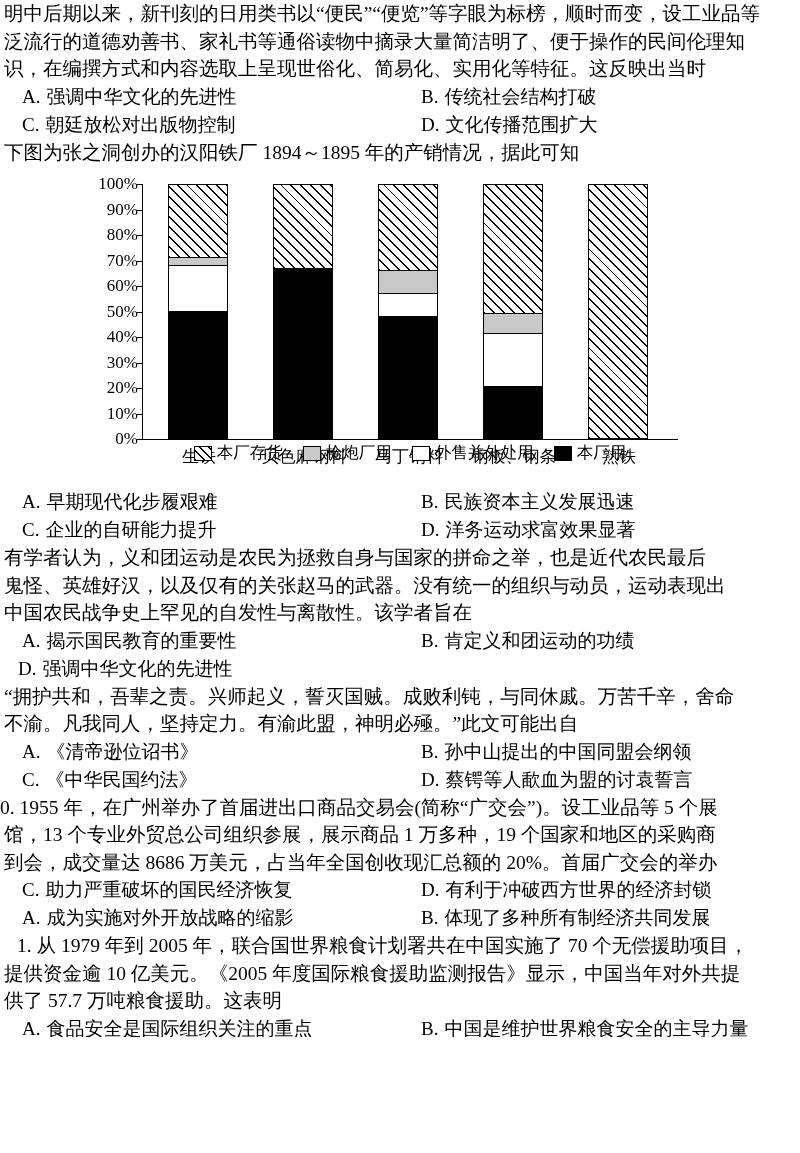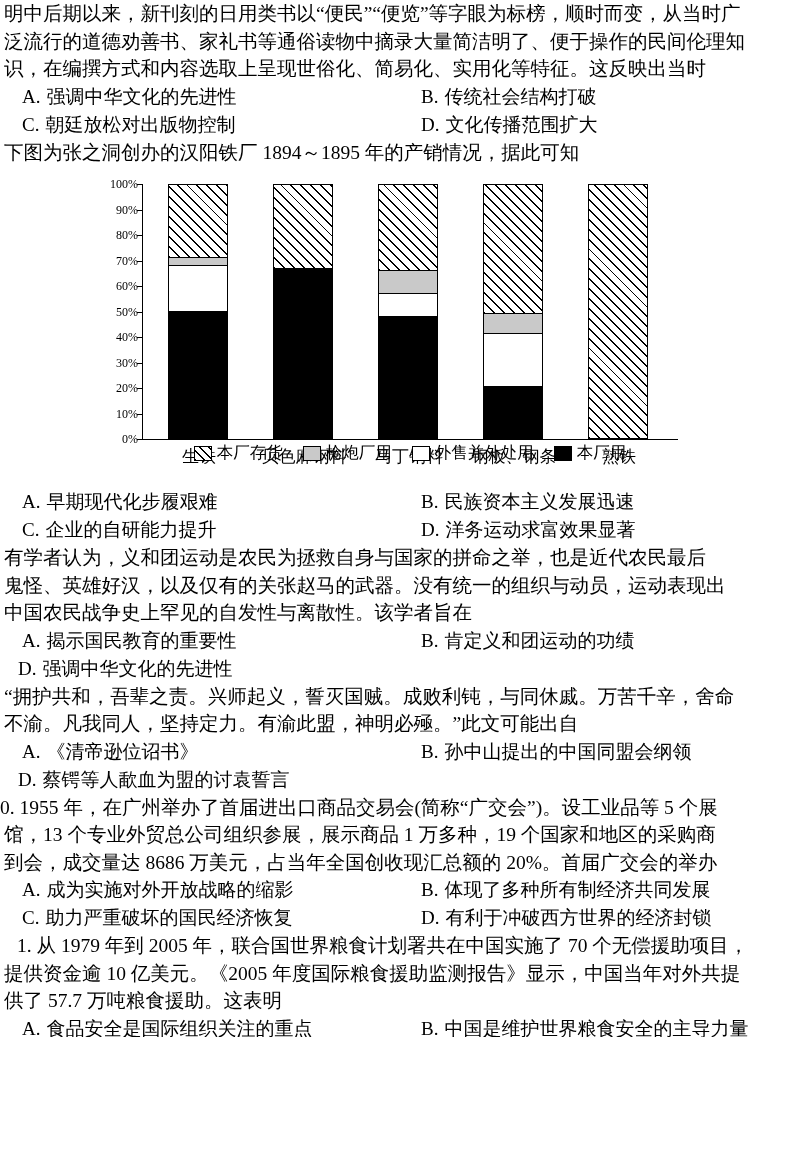--- a/index.html
+++ b/index.html
@@ -68,21 +68,21 @@
     width: 535px;
     height: 255px;
     border-left: 1.5px solid #000;
     border-bottom: 1.5px solid #000;
     box-sizing: content-box;
   }
   .ytick {
     position: absolute;
     right: 100%;
     margin-right: 5px;
-    font-size: 12px;
+    font-size: 17px;
     line-height: 14px;
     transform: translateY(-50%);
     white-space: nowrap;
     font-family: "Liberation Serif", serif;
   }
   .tickmark {
     position: absolute;
     left: -6px;
     width: 6px;
     height: 0;
@@ -140,21 +140,21 @@
   .sw-white { background:#fff; }
   .sw-solid { background:#000; }
   .bottom-cut { overflow: hidden; height: 22px; }
 </style>
 </head>
 <body>
 
 <div class="page">
 
   <div>
-    <div class="line para">明中后期以来，新刊刻的日用类书以“便民”“便览”等字眼为标榜，顺时而变，从当时广</div>
+    <div class="line para">明中后期以来，新刊刻的日用类书以“便民”“便览”等字眼为标榜，顺时而变，设工业品等</div>
     <div class="line para">泛流行的道德劝善书、家礼书等通俗读物中摘录大量简洁明了、便于操作的民间伦理知</div>
     <div class="line para">识，在编撰方式和内容选取上呈现世俗化、简易化、实用化等特征。这反映出当时</div>
     <div class="opts">
       <div class="opt opt-a"><span class="lbl">A.</span><span>强调中华文化的先进性</span></div>
       <div class="opt opt-b"><span class="lbl">B.</span><span>传统社会结构打破</span></div>
     </div>
     <div class="opts">
       <div class="opt opt-c"><span class="lbl">C.</span><span>朝廷放松对出版物控制</span></div>
       <div class="opt opt-d"><span class="lbl">D.</span><span>文化传播范围扩大</span></div>
     </div>
@@ -294,35 +294,36 @@
   </div>
 
   <div>
     <div class="line para">“拥护共和，吾辈之责。兴师起义，誓灭国贼。成败利钝，与同休戚。万苦千辛，舍命</div>
     <div class="line para">不渝。凡我同人，坚持定力。有渝此盟，神明必殛。”此文可能出自</div>
     <div class="opts">
       <div class="opt opt-a"><span class="lbl">A.</span><span>《清帝逊位诏书》</span></div>
       <div class="opt opt-b"><span class="lbl">B.</span><span>孙中山提出的中国同盟会纲领</span></div>
     </div>
     <div class="opts">
+      <div class="opt opt-c"><span class="lbl">C.</span><span>《中华民国约法》</span></div>
       <div class="opt opt-d"><span class="lbl">D.</span><span>蔡锷等人歃血为盟的讨袁誓言</span></div>
     </div>
   </div>
 
   <div>
     <div class="line" style="padding-left:0;"><span>0.</span>&nbsp;<span>1955 年，在广州举办了首届进出口商品交易会(简称“广交会”)。设工业品等 5 个展</span></div>
     <div class="line para">馆，13 个专业外贸总公司组织参展，展示商品 1 万多种，19 个国家和地区的采购商</div>
     <div class="line para">到会，成交量达 8686 万美元，占当年全国创收现汇总额的 20%。首届广交会的举办</div>
     <div class="opts">
+      <div class="opt opt-c"><span class="lbl">C.</span><span>助力严重破坏的国民经济恢复</span></div>
+      <div class="opt opt-d"><span class="lbl">D.</span><span>有利于冲破西方世界的经济封锁</span></div>
+    </div>
+    <div class="opts">
       <div class="opt opt-a"><span class="lbl">A.</span><span>成为实施对外开放战略的缩影</span></div>
       <div class="opt opt-b"><span class="lbl">B.</span><span>体现了多种所有制经济共同发展</span></div>
-    </div>
-    <div class="opts">
-      <div class="opt opt-c"><span class="lbl">C.</span><span>助力严重破坏的国民经济恢复</span></div>
-      <div class="opt opt-d"><span class="lbl">D.</span><span>有利于冲破西方世界的经济封锁</span></div>
     </div>
   </div>
 
   <div>
     <div class="line" style="padding-left:17px;"><span>1.</span>&nbsp;<span>从 1979 年到 2005 年，联合国世界粮食计划署共在中国实施了 70 个无偿援助项目，</span></div>
     <div class="line para">提供资金逾 10 亿美元。《2005 年度国际粮食援助监测报告》显示，中国当年对外共提</div>
     <div class="line para">供了 57.7 万吨粮食援助。这表明</div>
     <div class="opts bottom-cut">
       <div class="opt opt-a"><span class="lbl">A.</span><span>食品安全是国际组织关注的重点</span></div>
       <div class="opt opt-b"><span class="lbl">B.</span><span>中国是维护世界粮食安全的主导力量</span></div>

